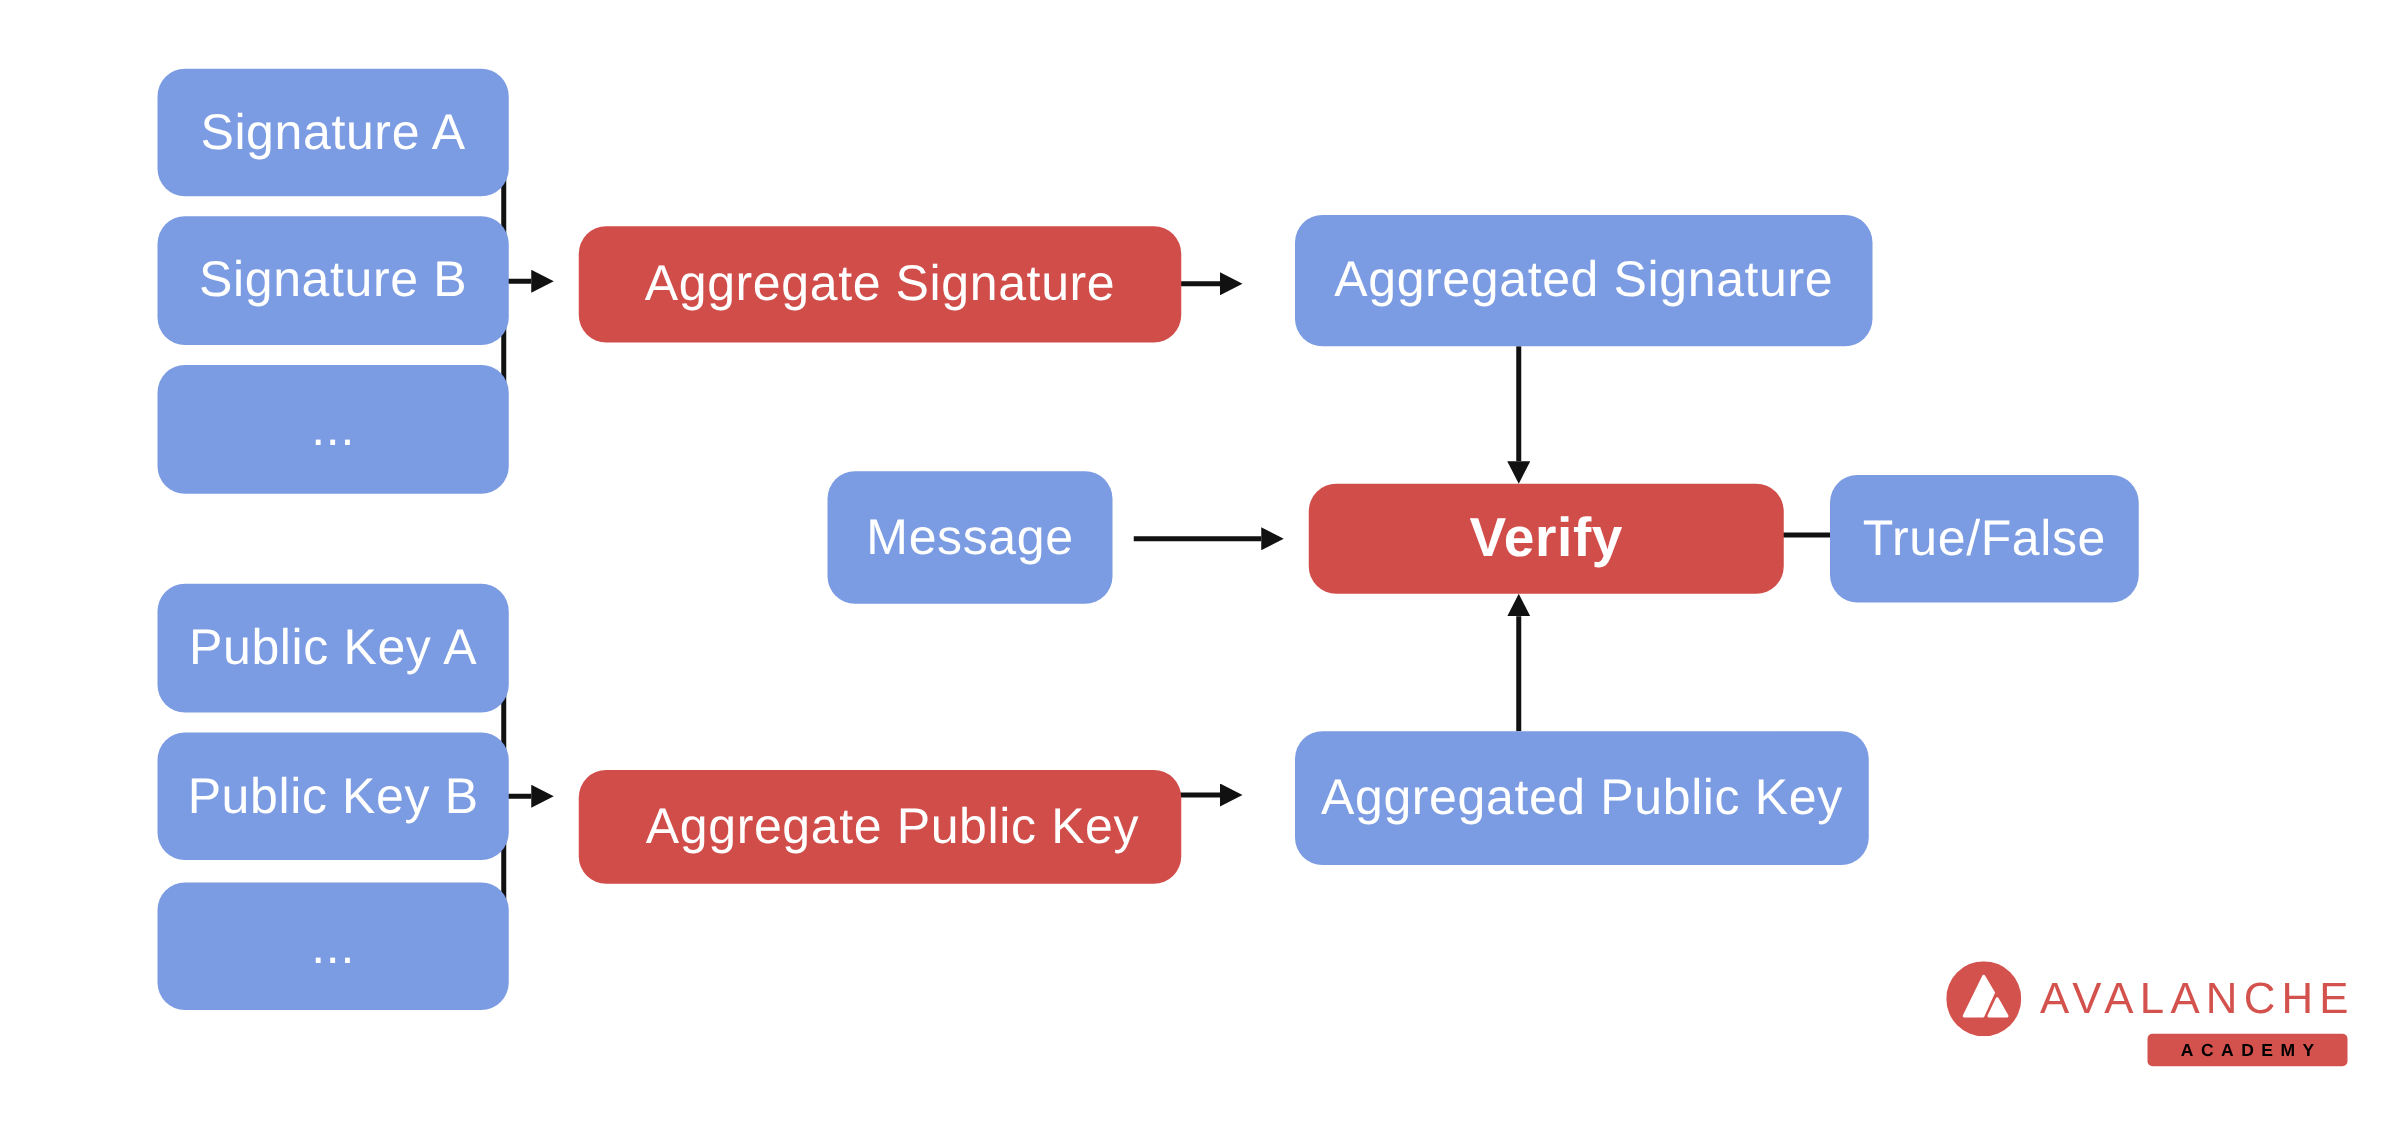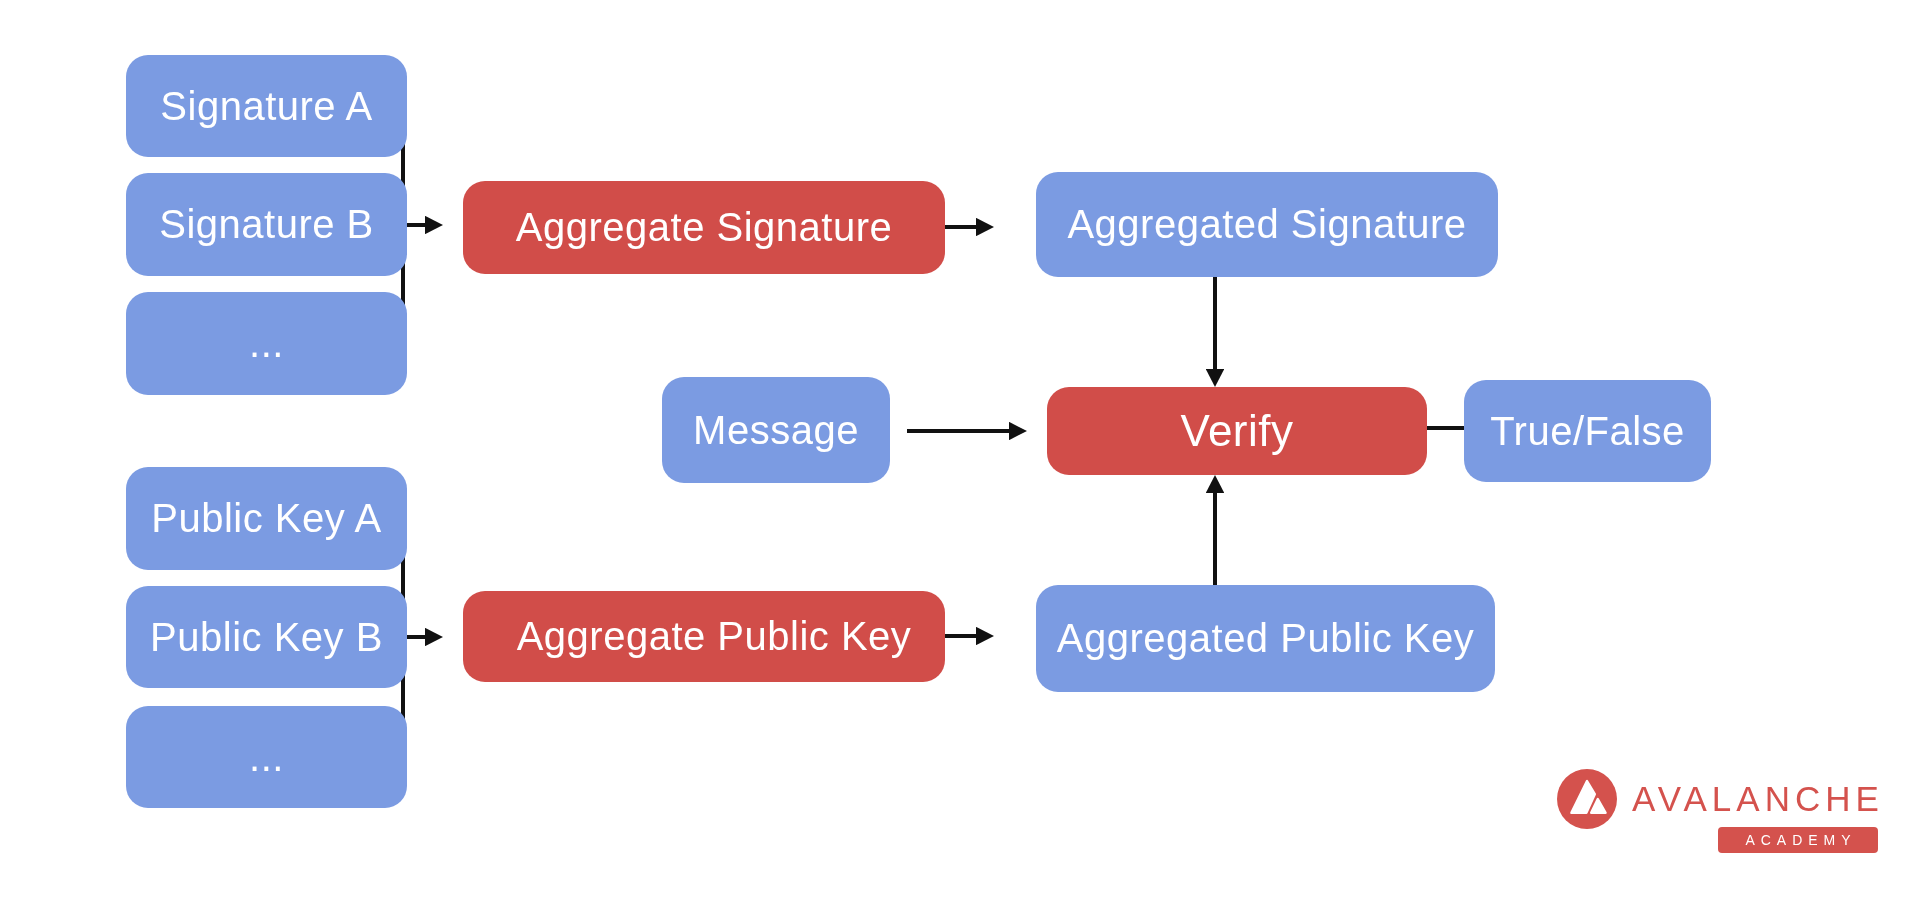--- a/index.html
+++ b/index.html
@@ -24,35 +24,35 @@
     display:flex;align-items:center;justify-content:center;
     border-radius:22px;
     color:#ffffff;
     font-size:40px;
     letter-spacing:0.5px;
     text-align:center;
     box-sizing:border-box;
   }
   .node.blue{background:var(--c-blue);margin-left:42px;}
   .node.red{background:var(--c-red);margin-left:20px;}
-  .node.bold{font-weight:normal;font-size:44px;}
+  .node.bold{font-weight:bold;font-size:44px;}
   .logo{position:absolute;}
   .logo-mark{position:absolute;left:1557px;top:769px;width:60px;height:60px;}
   .logo-word{
     position:absolute;left:1632px;top:780px;height:37px;line-height:37px;
     font-size:35px;font-weight:400;letter-spacing:5px;color:var(--c-logo);
     white-space:nowrap;
   }
   .logo-badge{
     position:absolute;left:1718px;top:827px;width:160px;height:26px;
     background:var(--c-logo);border-radius:4px;
     display:flex;align-items:center;justify-content:center;
   }
   .logo-badge span{
-    color:#ffffff;font-size:14px;font-weight:normal;letter-spacing:6px;
+    color:#000000;font-size:14px;font-weight:bold;letter-spacing:6px;
     transform:translateX(3px); 
     white-space:nowrap;
     text-align:center;
   }
 </style>
 </head>
 <body>
 
 <div class="canvas">
 
@@ -87,21 +87,21 @@
   <div class="node blue" style="left:994px;top:172px;width:462px;height:105px;">Aggregated Signature</div>
 
   <div class="node blue" style="left:620px;top:377px;width:228px;height:106px;">Message</div>
   <div class="node red bold" style="left:1027px;top:387px;width:380px;height:88px;">Verify</div>
   <div class="node blue" style="left:1422px;top:380px;width:247px;height:102px;">True/False</div>
 
   <div class="node blue" style="left:84px;top:467px;width:281px;height:103px;">Public Key A</div>
   <div class="node blue" style="left:84px;top:586px;width:281px;height:102px;">Public Key B</div>
   <div class="node blue" style="left:84px;top:706px;width:281px;height:102px;">...</div>
 
-  <div class="node red" style="left:443px;top:591px;width:482px;height:91px;padding-left:20px;">Aggregate Public Key</div>
+  <div class="node red" style="left:443px;top:616px;width:482px;height:91px;padding-left:20px;">Aggregate Public Key</div>
   <div class="node blue" style="left:994px;top:585px;width:459px;height:107px;">Aggregated Public Key</div>
 
   <div class="logo">
     <svg class="logo-mark" viewBox="0 0 100 100">
       <circle cx="50" cy="50" r="50" fill="var(--c-logo)"></circle>
       <path d="M50 20 L24 73 L49 73 L63 42 Z" fill="#ffffff" stroke="#ffffff" stroke-width="4" stroke-linejoin="round"></path>
       <path d="M57 73 L68 50 L81 73 Z" fill="#ffffff" stroke="#ffffff" stroke-width="4" stroke-linejoin="round"></path>
     </svg>
     <div class="logo-word">AVALANCHE</div>
     <div class="logo-badge">

